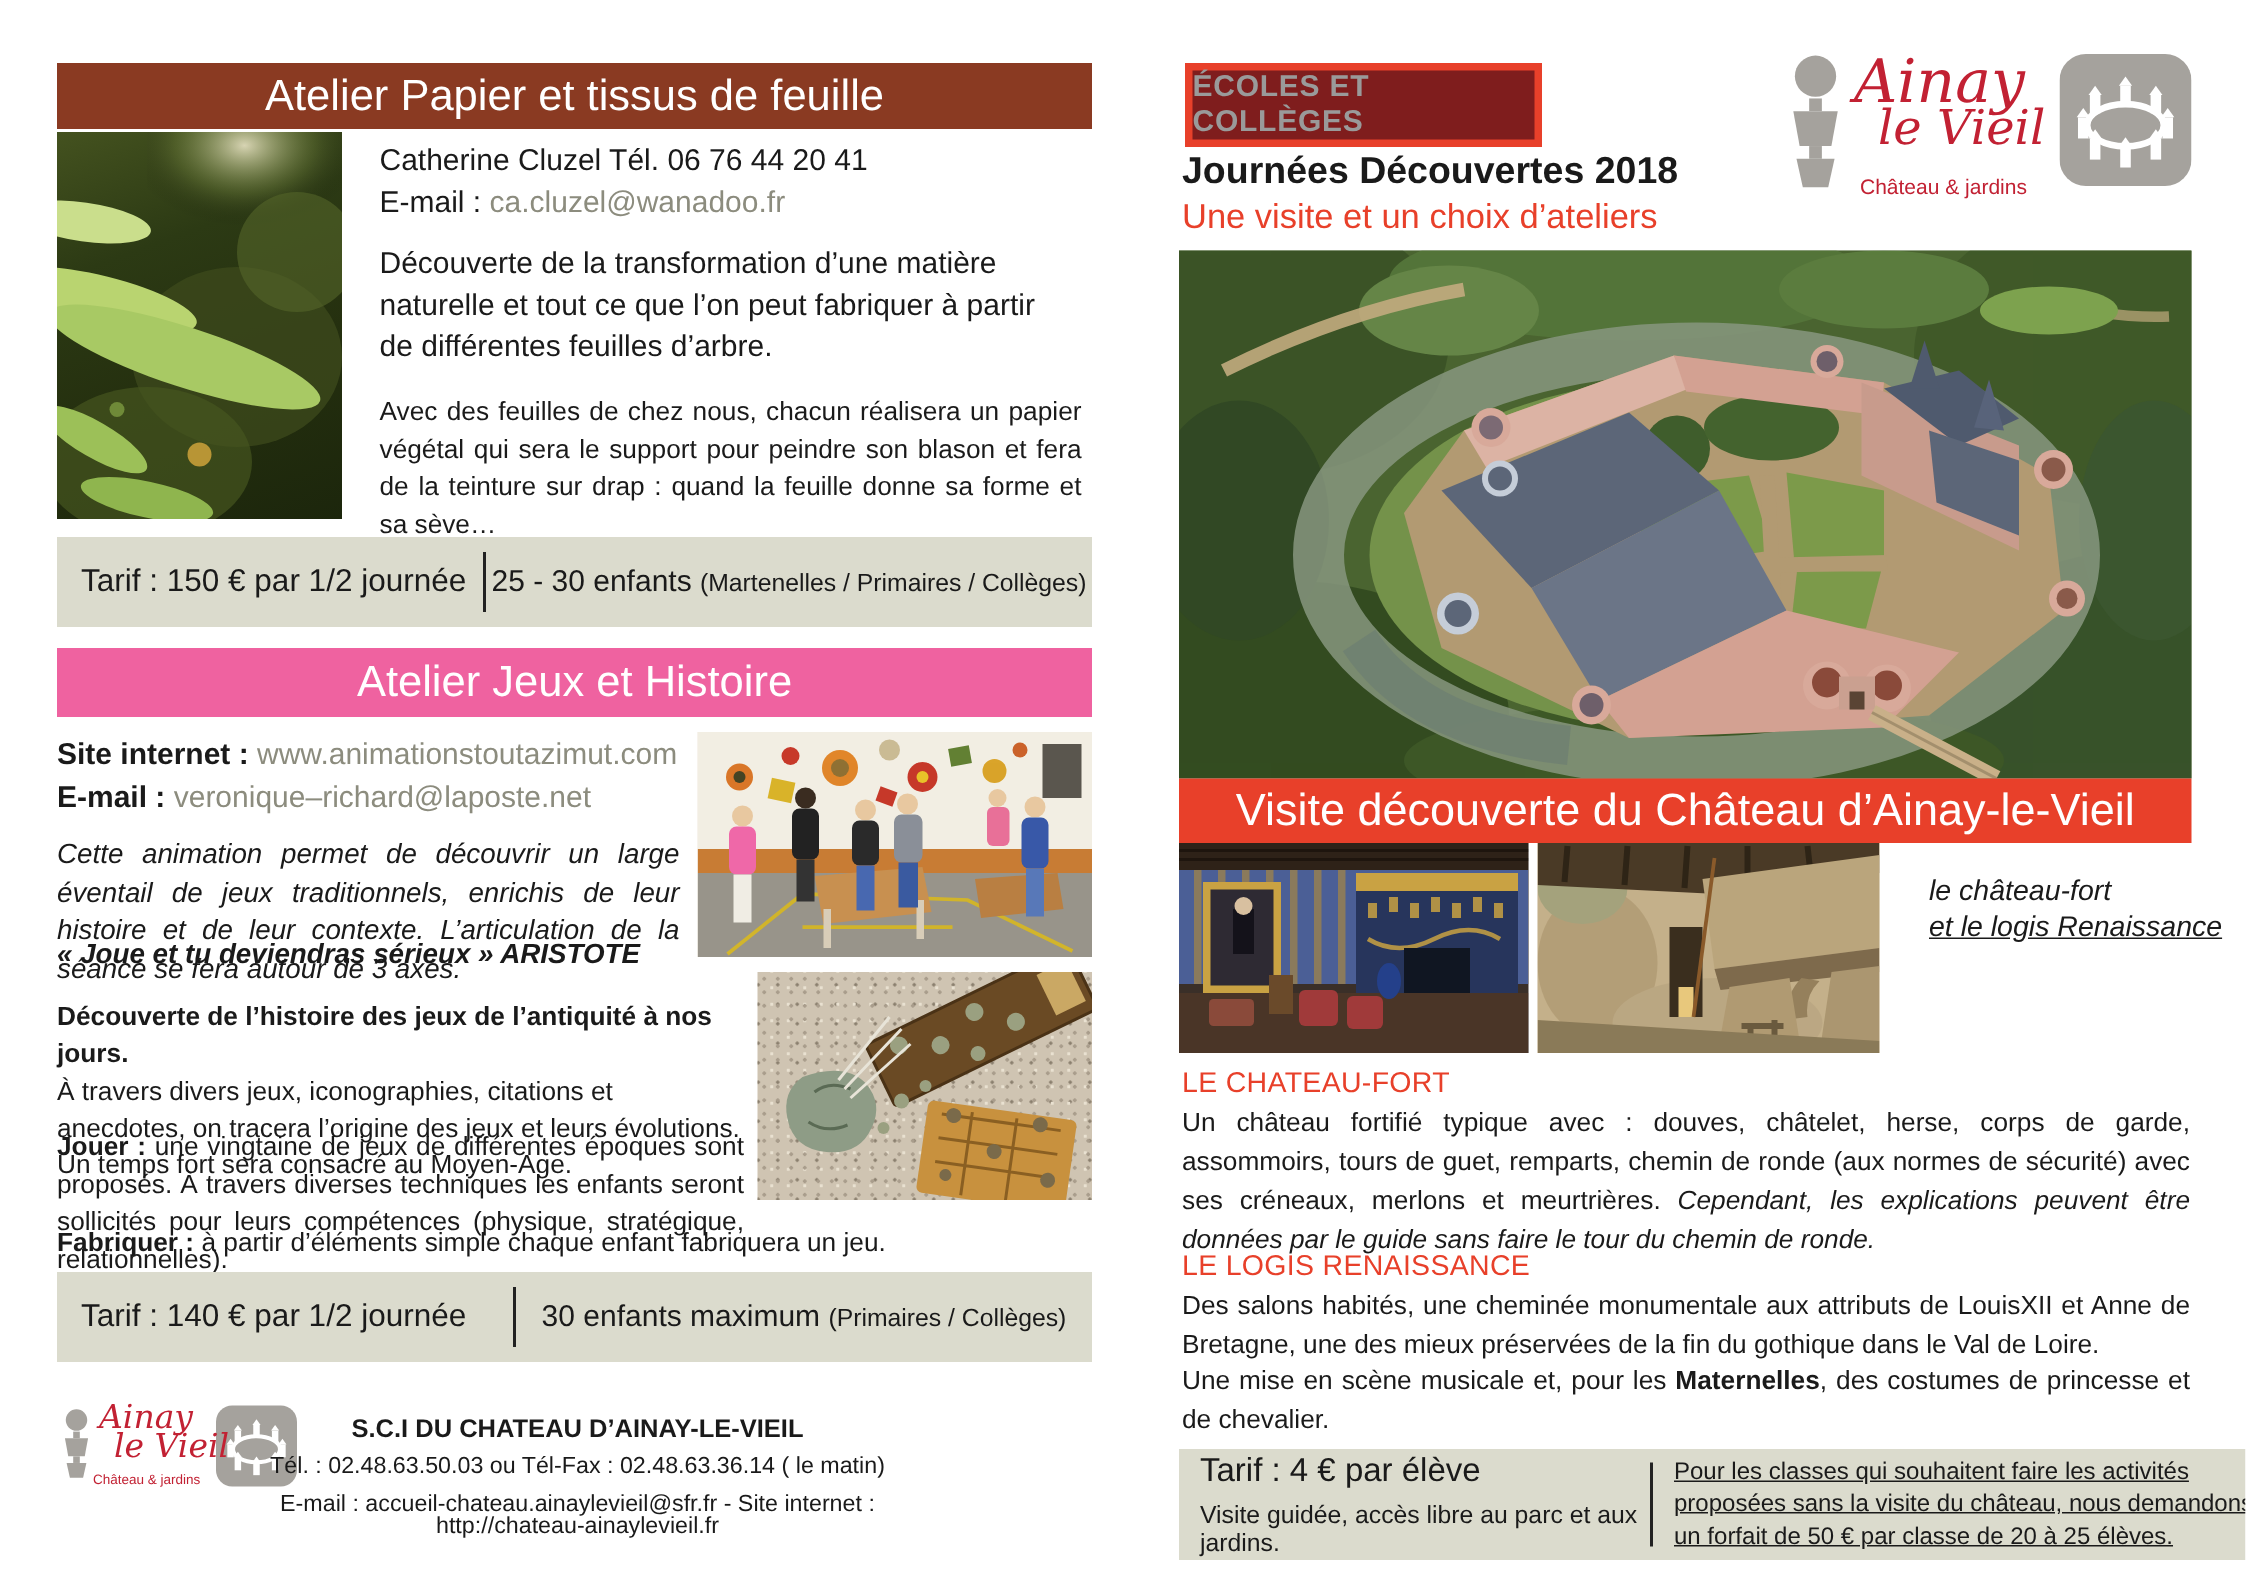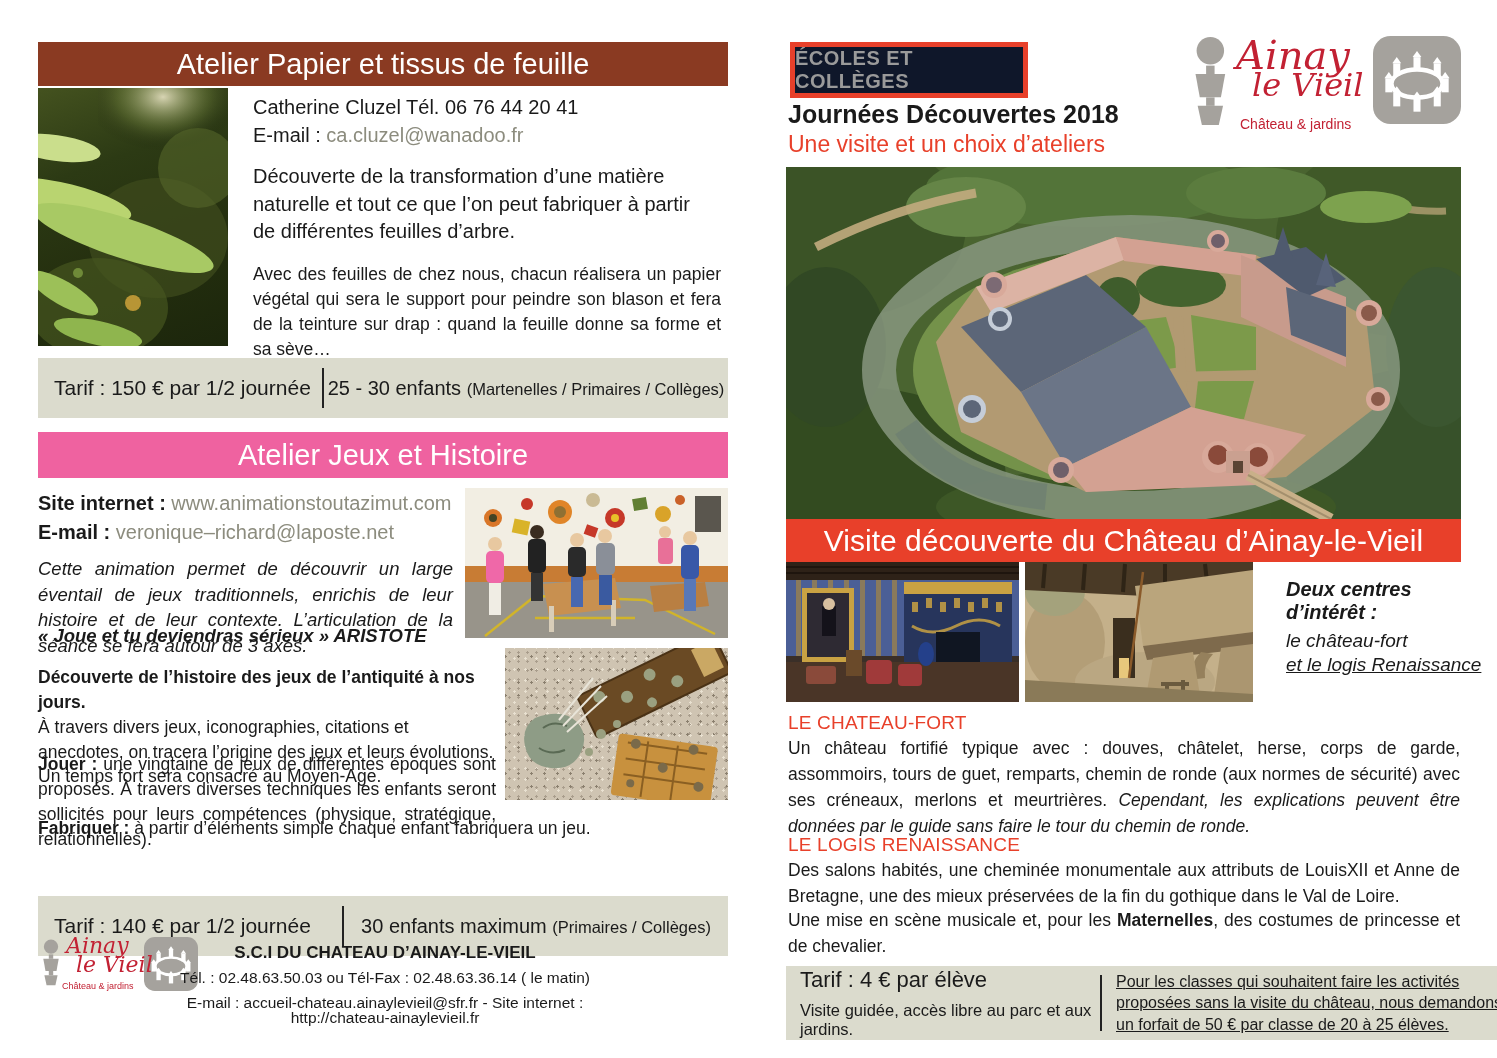--- a/index.html
+++ b/index.html
@@ -22,21 +22,21 @@
   .header-pink{background:#ef62a0;}
   .contact-line{font-size:20px;}
   .intro-par{font-size:20px;line-height:1.38;}
   .body-par{font-size:17.5px;line-height:1.42;}
   .ital{font-style:italic;}
   .b{font-weight:bold;}
   .quote-line{font-size:18.5px;font-weight:bold;font-style:italic;}
   .footer-line{font-size:15.5px;text-align:center;line-height:1.0;}
   .route-text{color:#3a6cad;font-family:"Liberation Serif",serif;font-style:italic;font-weight:bold;line-height:.9;}
   
-  .badge-box{border:5px solid #e8402a;background:#0f172a;display:flex;align-items:center;justify-content:center;}
+  .badge-box{border:5px solid #e8402a;background:#7f1d1d;display:flex;align-items:center;justify-content:center;}
   .badge-text{color:#9a9a9a;font-size:20px;font-weight:bold;letter-spacing:.5px;}
   .page-title{font-size:25px;font-weight:bold;}
   .page-subtitle{font-size:23px;color:#e8402a;}
   .red-banner{background:#e8402a;color:#fff;font-size:30px;text-align:center;line-height:43px;}
   .script-logo{color:#c22133;font-family:"DejaVu Serif",serif;font-style:italic;line-height:.85;}
   .tagline{color:#c22133;}
   
   .photo{overflow:hidden;}
 </style>
 </head>
@@ -211,21 +211,21 @@
     </p>
 
     <p class="abs body-par just" style="left:38px;top:752px;width:458px;">
       <span class="b">Jouer : </span><span>une vingtaine de jeux de différentes époques sont proposés. À travers diverses techniques les enfants seront sollicités pour leurs compétences (physique, stratégique, relationnelles).</span>
     </p>
 
     <p class="abs body-par" style="left:38px;top:816px;width:640px;">
       <span class="b">Fabriquer : </span><span>à partir d’éléments simple chaque enfant fabriquera un jeu.</span>
     </p>
 
-    <div class="abs tarif-bar" style="left:38px;top:848px;width:690px;height:60px;margin-top:48px;">
+    <div class="abs tarif-bar" style="left:38px;top:848px;width:690px;height:60px;">
       <div class="tarif-left" style="width:288px;">
         <span>Tarif : 140 €  par 1/2 journée</span>
       </div>
       <div class="tarif-div"></div>
       <div class="tarif-right">
         <span>30 enfants maximum </span><span class="tarif-note">(Primaires / Collèges)</span>
       </div>
     </div>
 
     <div class="abs" style="left:40px;top:935px;width:160px;height:60px;">
@@ -483,21 +483,20 @@
         <g fill="#6a5a3e">
             <rect x="140" y="120" width="4" height="20"></rect>
             <rect x="156" y="118" width="4" height="22"></rect>
             <path d="M136,120 h28 v4 h-28 z"></path>
           </g>
         <polygon points="0,118 228,132 228,140 0,140" fill="#8a7a58"></polygon>
       </svg>
     </div>
 
     <div class="abs" style="left:538px;top:578px;width:200px;">
-      <div class="b ital" style="font-size:20px;">Deux centres d’intérêt :</div>
       <div class="ital" style="font-size:19px;margin-top:6px;">le château-fort</div>
       <div class="ital" style="font-size:19px;margin-top:2px;text-decoration:underline;">et le logis Renaissance</div>
     </div>
 
     <div class="abs red-head" style="left:40px;top:712px;">LE CHATEAU-FORT</div>
     <p class="abs body-par just" style="left:40px;top:736px;width:672px;line-height:1.48;">
       <span>Un château fortifié typique avec : douves, châtelet, herse, corps de garde, assommoirs, tours de guet, remparts, chemin de ronde (aux normes de sécurité) avec ses créneaux, merlons et meurtrières. </span><span class="ital">Cependant, les explications peuvent être données par le guide sans faire le tour du chemin de ronde.</span>
     </p>
 
     <div class="abs red-head" style="left:40px;top:834px;">LE LOGIS RENAISSANCE</div>

